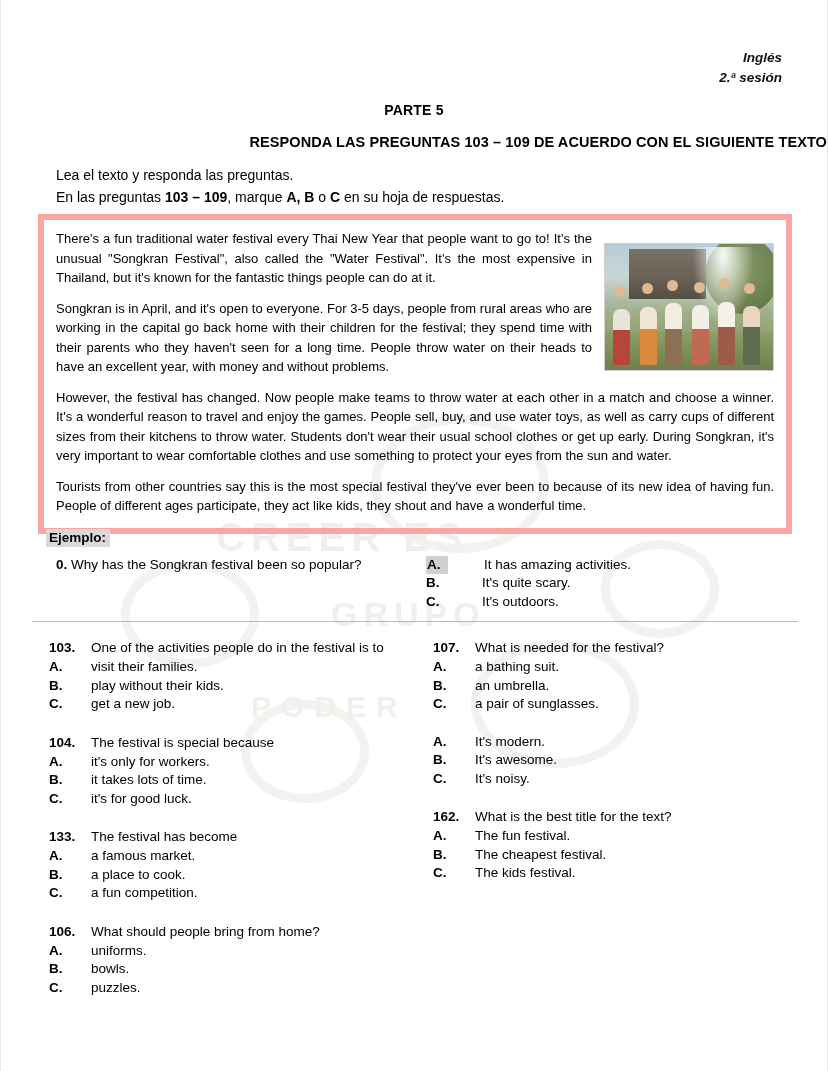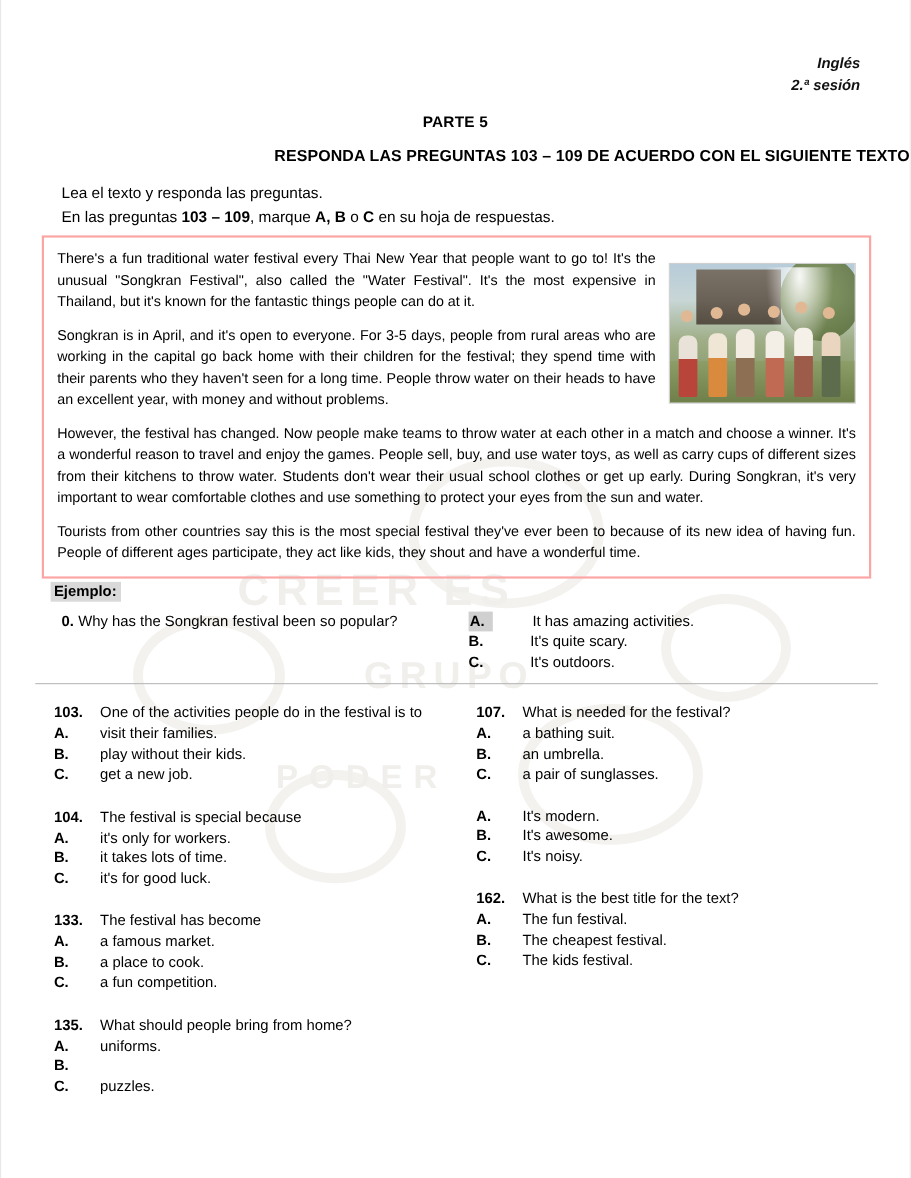--- a/index.html
+++ b/index.html
@@ -93,21 +93,21 @@
     line-height: 1.58;
   }
   .lead-lines b { font-weight: bold; }
 
   
   .passage-box {
     position: absolute;
     left: 37px;
     top: 214px;
     width: 754px;
-    border: 2px solid #fca5a5;
+    border: 6px solid #fca5a5;
     background: transparent;
     box-sizing: border-box;
     padding: 9px 12px 10px 12px;
     min-height: 297px;
   }
   .passage-photo {
     float: right;
     width: 168px;
     height: 126px;
     margin: 14px 0 6px 12px;
@@ -394,29 +394,30 @@
             <span class="q-opt-text">a place to cook.</span>
           </div>
           <div class="q-opt">
             <span class="q-opt-letter">C.</span>
             <span class="q-opt-text">a fun competition.</span>
           </div>
         </div>
 
         <div class="qblock">
           <div class="q-head">
-            <span class="q-num">135.</span>
+            <span class="q-num">106.</span>
             <span class="q-text">What should people bring from home?</span>
           </div>
           <div class="q-opt">
             <span class="q-opt-letter">A.</span>
             <span class="q-opt-text">uniforms.</span>
           </div>
           <div class="q-opt">
             <span class="q-opt-letter">B.</span>
+            <span class="q-opt-text">bowls.</span>
           </div>
           <div class="q-opt">
             <span class="q-opt-letter">C.</span>
             <span class="q-opt-text">puzzles.</span>
           </div>
         </div>
       </div>
 
       <div class="qcol qcol-right">
         <div class="qblock">

